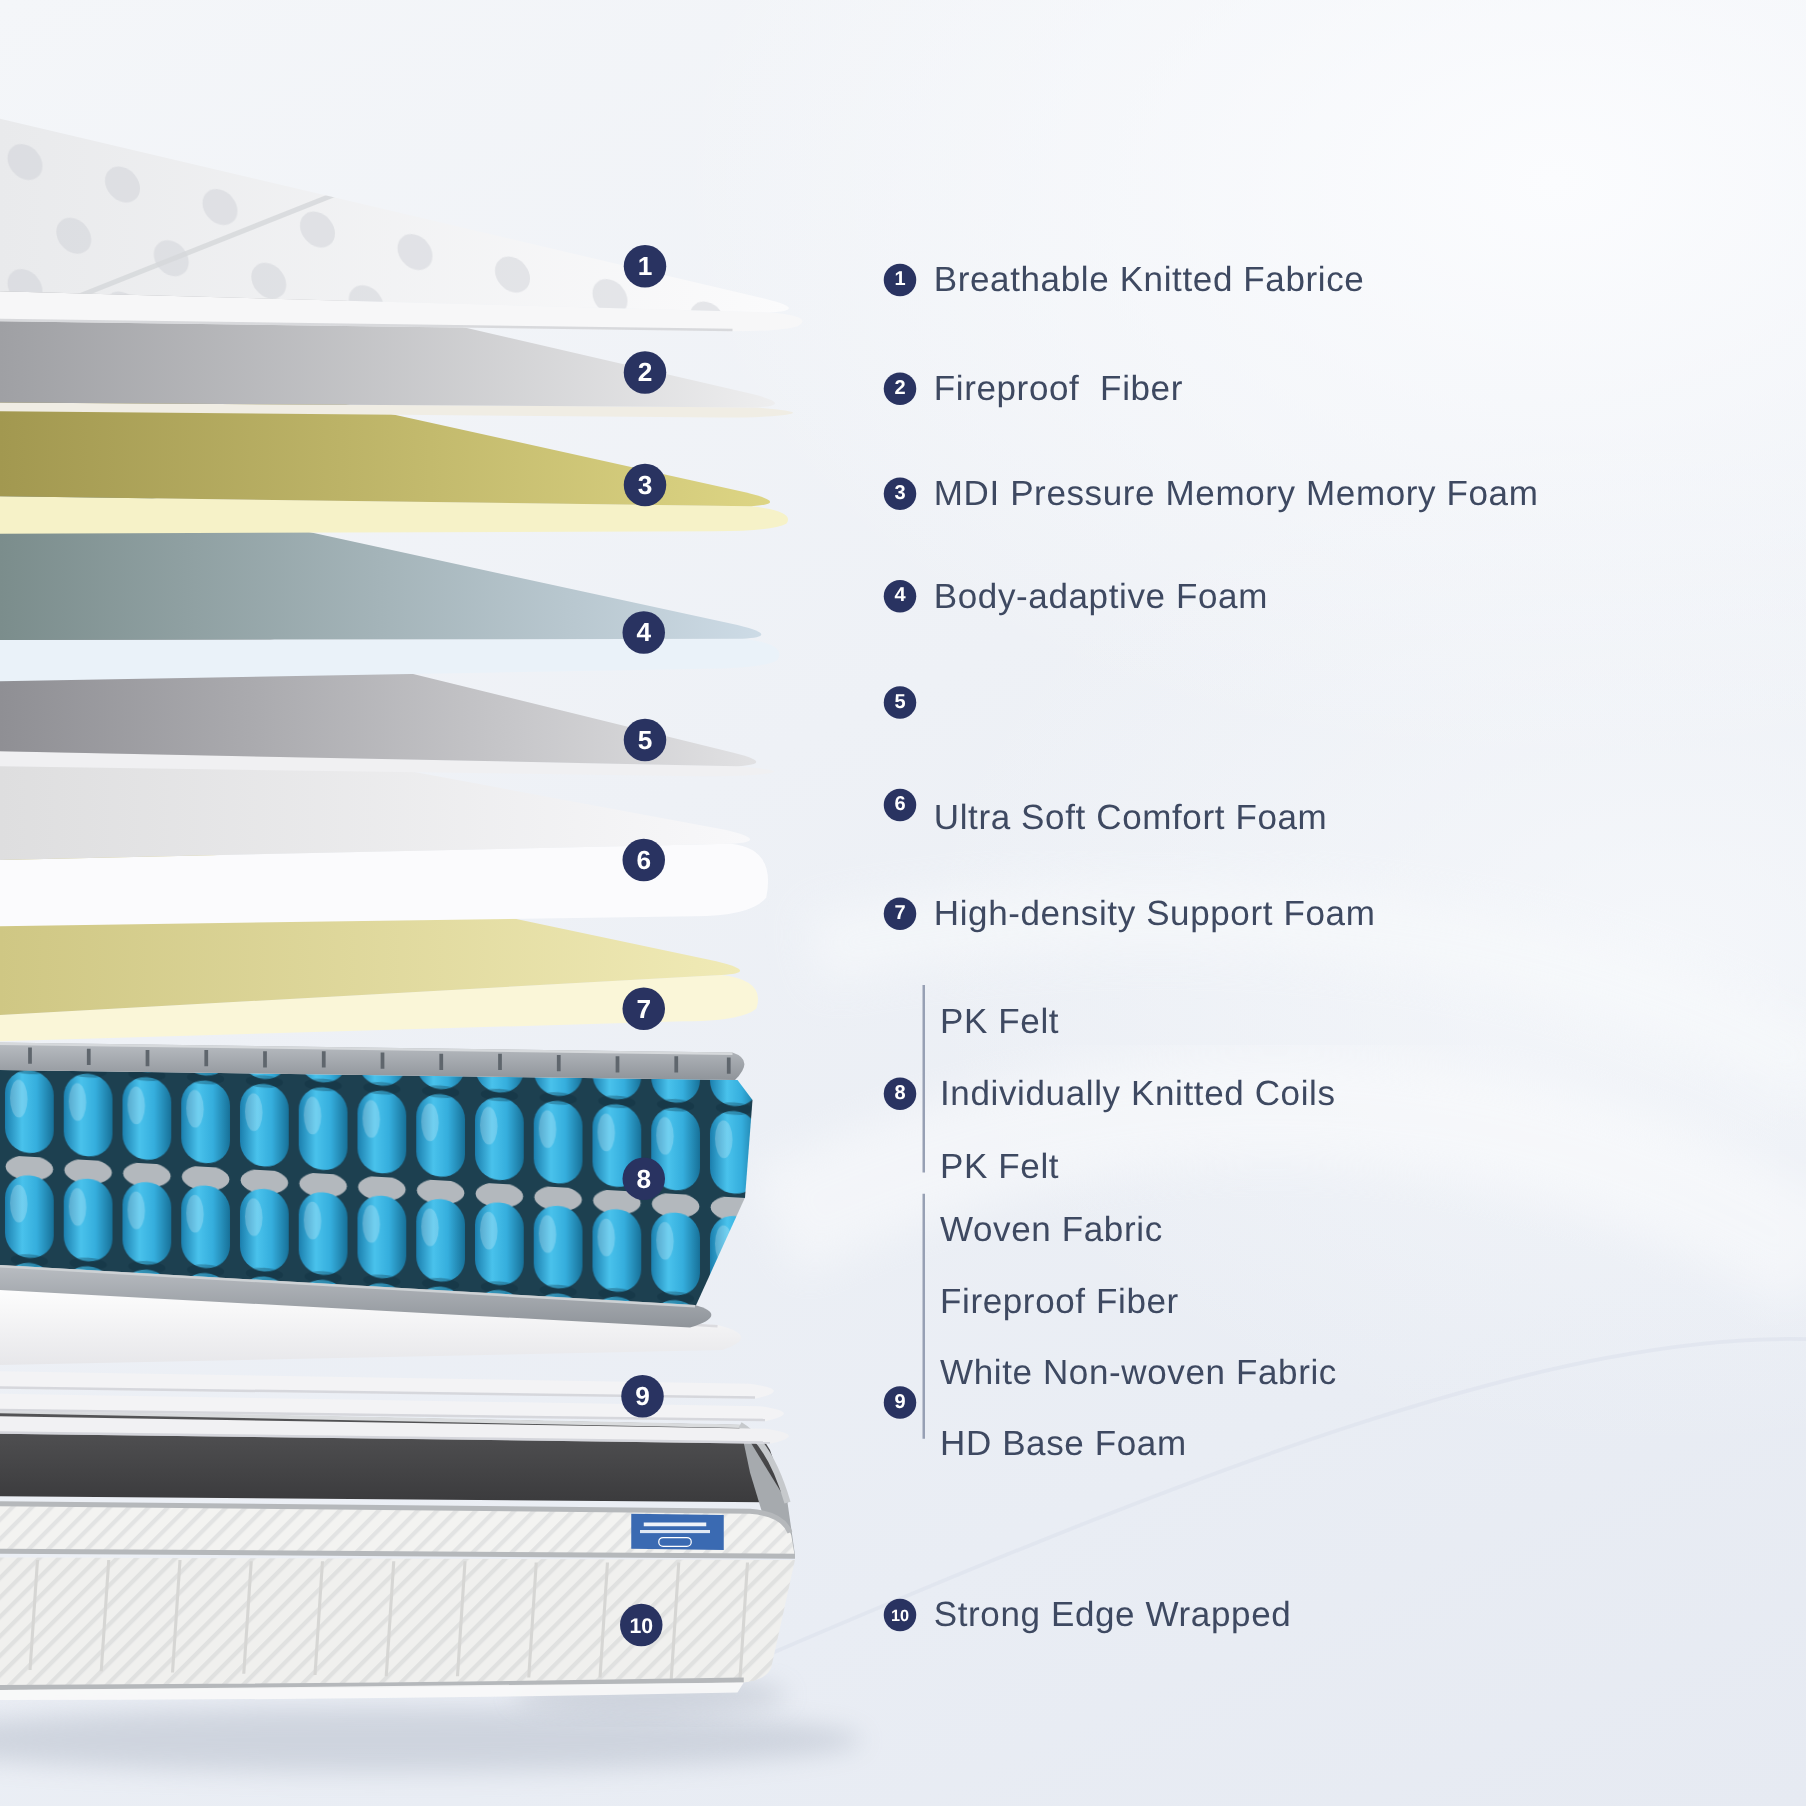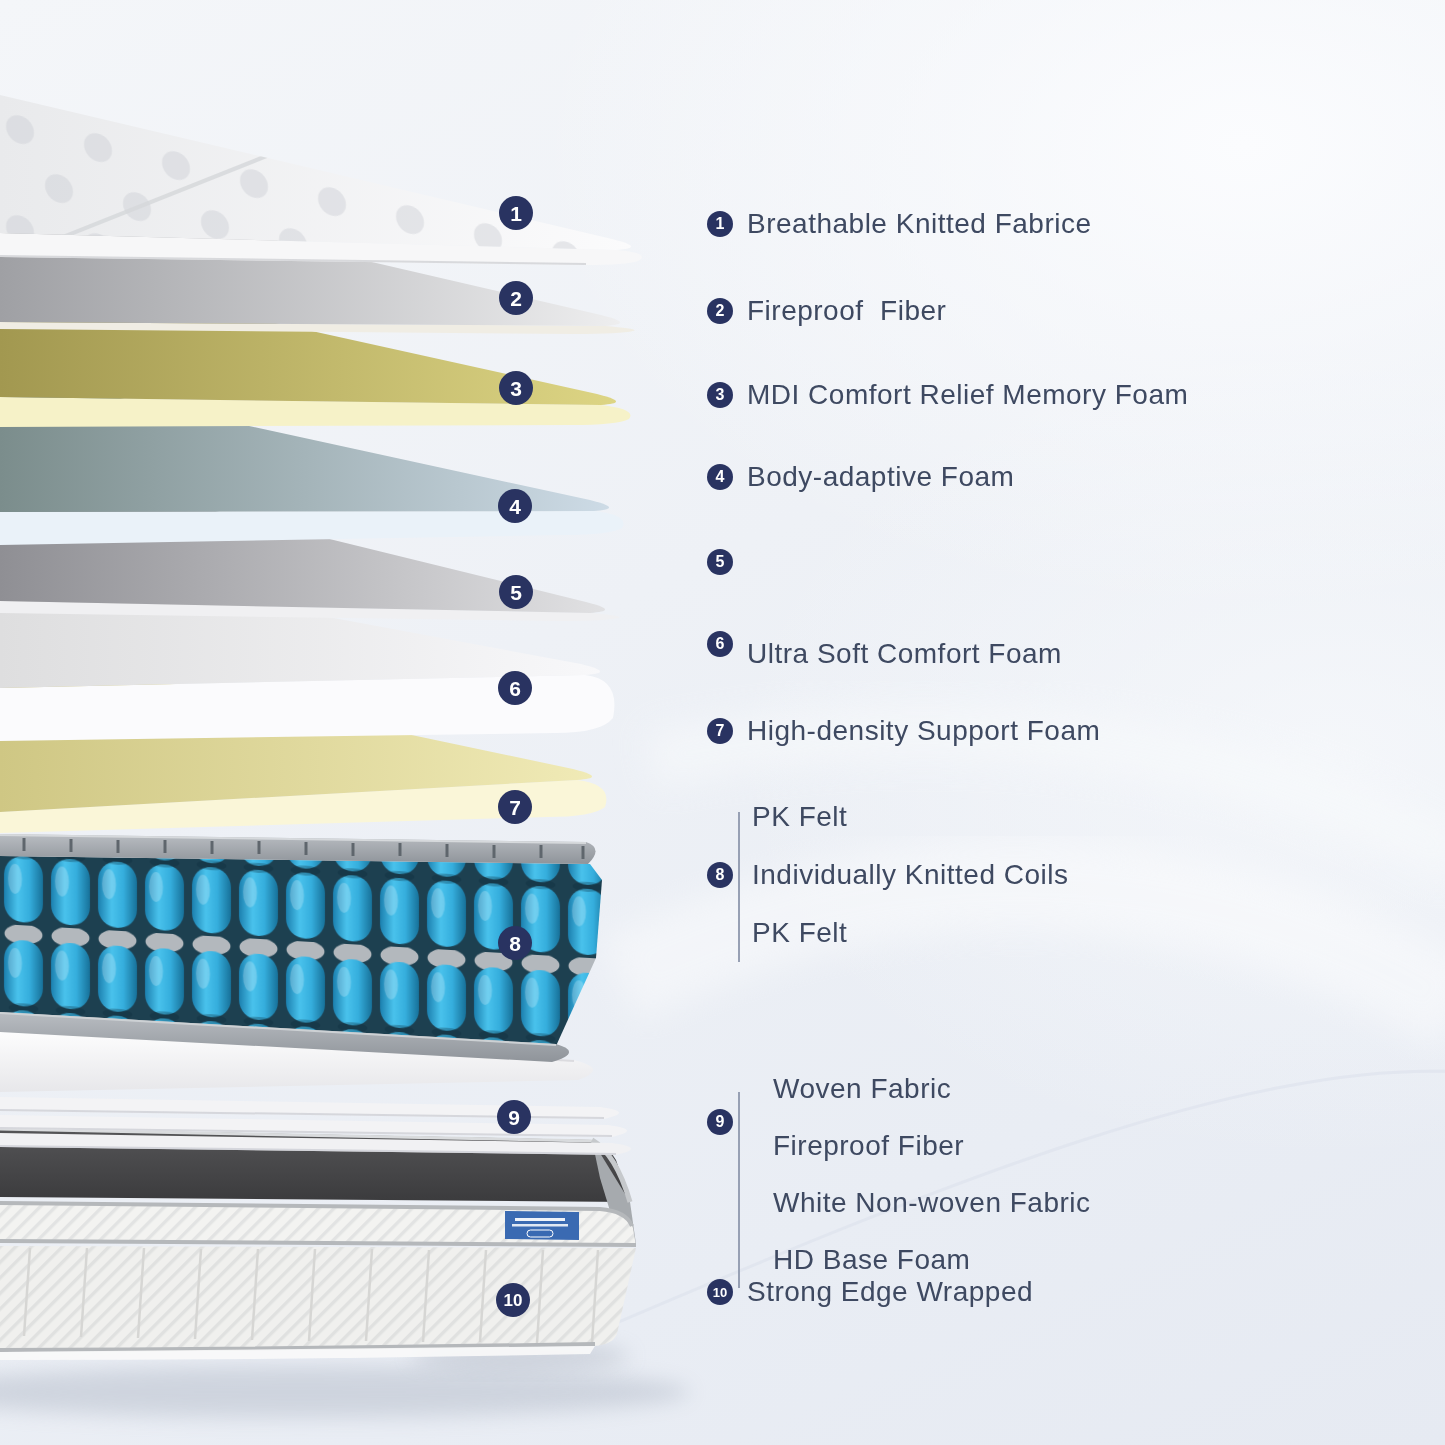--- a/index.html
+++ b/index.html
@@ -24,21 +24,21 @@
     position:absolute;width:26px;height:26px;border-radius:50%;
     background:#293361;color:#ffffff;display:flex;align-items:center;justify-content:center;
     font-size:16px;font-weight:700;line-height:1;
   }
   .rbadge.s10{font-size:13px;}
   .legend-row{position:absolute;left:747px;height:48px;display:flex;align-items:center;}
   .lbl{
     font-size:28px;color:#3e4961;letter-spacing:.5px;white-space:pre;
     font-weight:400;line-height:1;
   }
-  .legend-group{position:absolute;left:738px;display:flex;align-items:flex-end;}
+  .legend-group{position:absolute;left:738px;display:flex;align-items:flex-start;}
   .gdivider{width:2px;background:#97a0b4;margin-right:12px;}
   .glines{display:flex;flex-direction:column;}
   .glines .lbl{display:block;}
   .g8 .lbl{line-height:58px;}
   .g9 .lbl{line-height:57px;}
 </style>
 </head>
 <body>
 
 <div class="canvas">
@@ -256,21 +256,21 @@
     <span class="lbl">Breathable Knitted Fabrice</span>
   </div>
 
   <div class="rbadge" style="left:707px;top:298px;">2</div>
   <div class="legend-row" style="top:287px;">
     <span class="lbl">Fireproof  Fiber</span>
   </div>
 
   <div class="rbadge" style="left:707px;top:382px;">3</div>
   <div class="legend-row" style="top:371px;">
-    <span class="lbl">MDI Comfort Relief Memory Foam</span>
+    <span class="lbl">MDI Pressure Memory Memory Foam</span>
   </div>
 
   <div class="rbadge" style="left:707px;top:464px;">4</div>
   <div class="legend-row" style="top:453px;">
     <span class="lbl">Body-adaptive Foam</span>
   </div>
 
   <div class="rbadge" style="left:707px;top:549px;">5</div>
 
   <div class="rbadge" style="left:707px;top:631px;">6</div>
@@ -287,21 +287,21 @@
   <div class="legend-group g8" style="top:788px;">
     <div class="gdivider" style="height:150px;"></div>
     <div class="glines">
       <span class="lbl">PK Felt</span>
       <span class="lbl">Individually Knitted Coils</span>
       <span class="lbl">PK Felt</span>
     </div>
   </div>
 
   <div class="rbadge" style="left:707px;top:1109px;">9</div>
-  <div class="legend-group g9" style="top:1060px;gap:21px;">
+  <div class="legend-group g9" style="top:955px;">
     <div class="gdivider" style="height:196px;"></div>
     <div class="glines">
       <span class="lbl">Woven Fabric</span>
       <span class="lbl">Fireproof Fiber</span>
       <span class="lbl">White Non-woven Fabric</span>
       <span class="lbl">HD Base Foam</span>
     </div>
   </div>
 
   <div class="rbadge s10" style="left:707px;top:1279px;">10</div>

